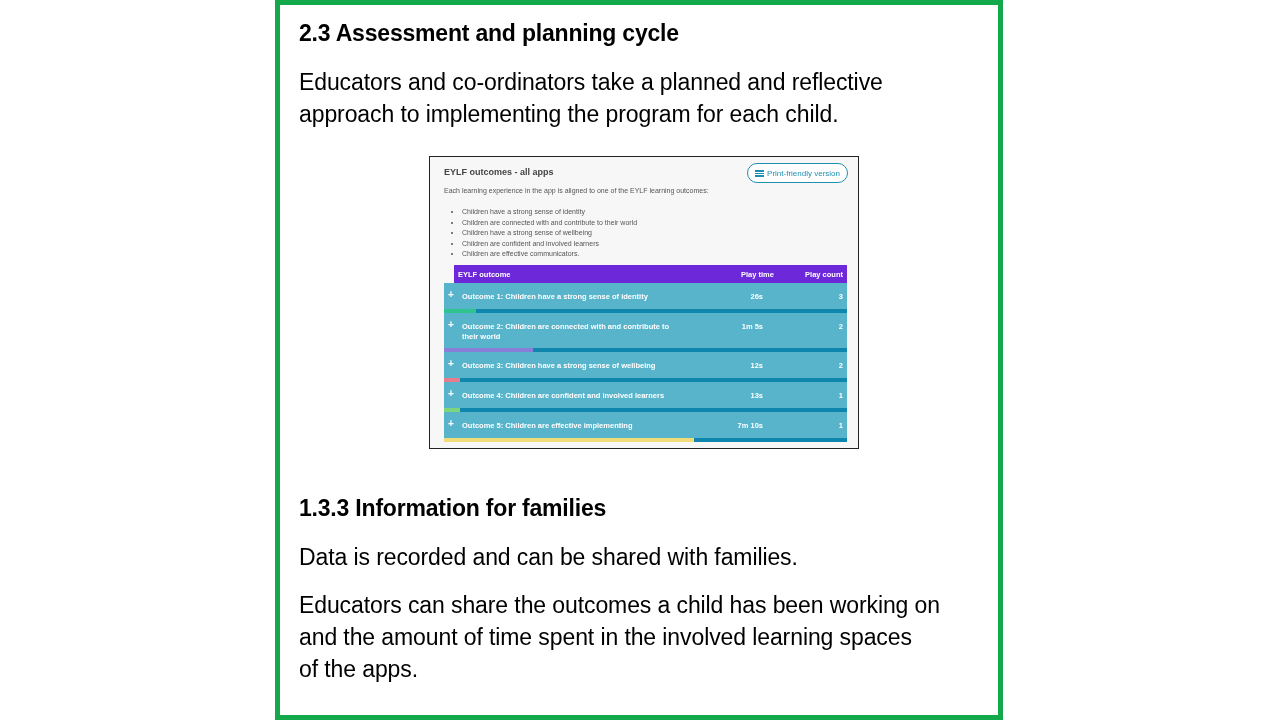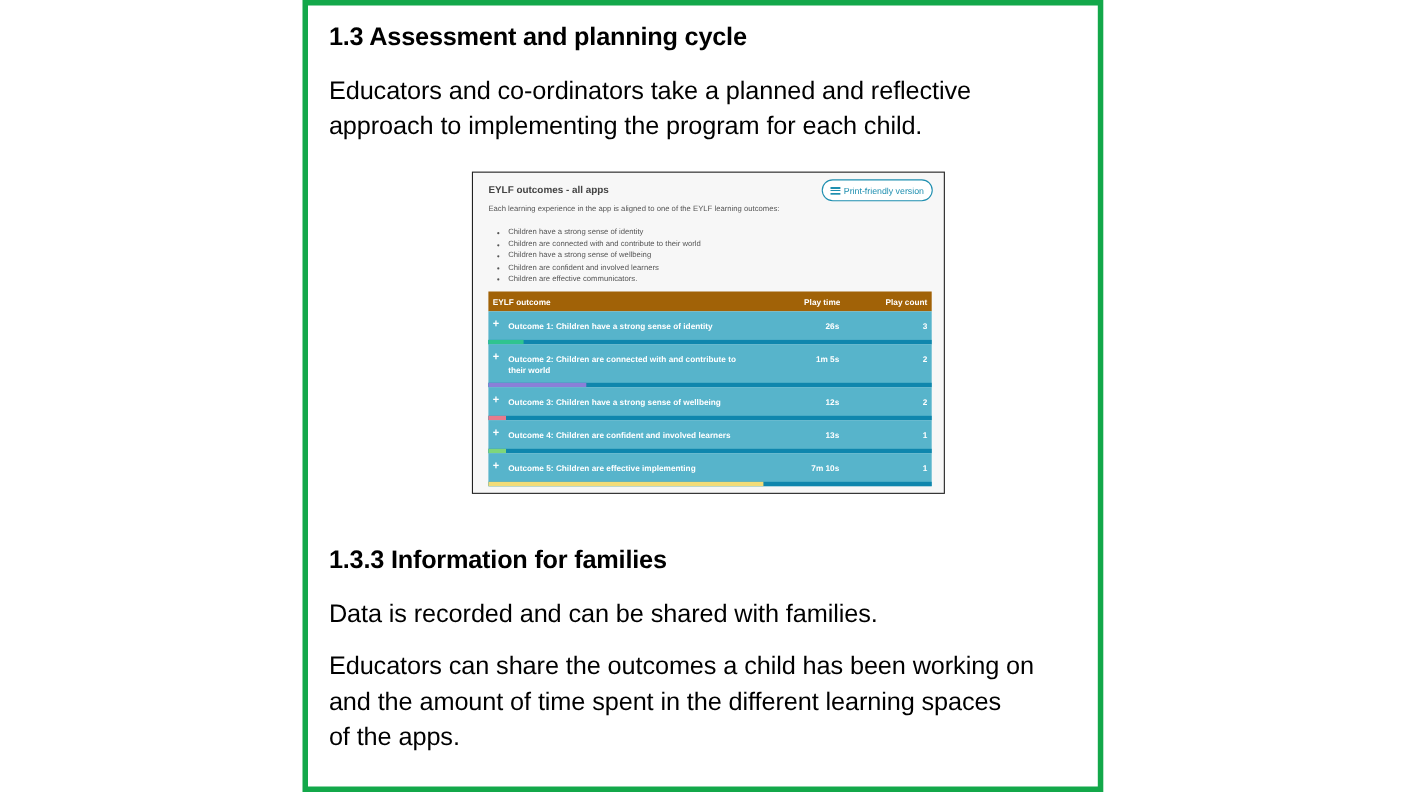--- a/index.html
+++ b/index.html
@@ -14,33 +14,33 @@
   .shot { position:absolute; left:429px; top:156px; width:430px; height:293px; box-sizing:border-box;
           border:1px solid #222; background:#f7f7f7; font-family:"Liberation Sans", sans-serif; }
   .shot-title { position:absolute; left:14px; top:10px; font-size:9px; font-weight:bold; color:#444; }
   .print-btn { position:absolute; right:10px; top:6px; height:18px; padding:0 7px; border:1px solid #1f8fb0;
                border-radius:10px; background:#fff; color:#1f8fb0; font-size:8px; display:flex; align-items:center; gap:3px; }
   .menu-icon { width:9px; height:7px; display:inline-block;
                background:linear-gradient(#1f8fb0 0 2px, transparent 2px 3px, #1f8fb0 3px 4px, transparent 4px 5px, #1f8fb0 5px 7px); }
   .intro { position:absolute; left:14px; top:30px; font-size:7px; color:#555; }
   .bullets { position:absolute; left:20px; top:50px; margin:0; padding-left:12px; font-size:7px; color:#555; line-height:10.5px; }
   .table { position:absolute; left:14px; top:108px; width:403px; }
-  .thead { height:18px; background:#a16207; color:#fff; font-size:7.5px; font-weight:bold; position:relative; }
+  .thead { height:18px; background:#6d28d9; color:#fff; font-size:7.5px; font-weight:bold; position:relative;margin-left:10px; }
   .thead span, .row span { position:absolute; }
   .row { position:relative; background:#57b4cb; color:#fff; font-size:7.5px; font-weight:bold; }
   .bar { position:absolute; left:0; bottom:0; width:100%; height:4px; background:#0f86ad; }
   .bar i { display:block; height:4px; }
   .plus { position:absolute; left:4px; font-size:10px; font-weight:bold; }
 </style>
 </head>
 <body>
 
 <div class="frame"></div>
 
-<div class="h" style="top:20px">1.3 Assessment and planning cycle</div>
+<div class="h" style="top:20px">2.3 Assessment and planning cycle</div>
 <div class="p" style="top:66px">
   <div>Educators and co-ordinators take a planned and reflective</div>
   <div>approach to implementing the program for each child.</div>
 </div>
 
 <div class="shot">
   <div class="shot-title">EYLF outcomes - all apps</div>
   <div class="print-btn">
     <span class="menu-icon"></span>
     <span>Print-friendly version</span>
@@ -105,15 +105,15 @@
           <i style="width:62%;background:#f2dc78"></i>
         </div>
     </div>
   </div>
 </div>
 
 <div class="h" style="top:495px">1.3.3 Information for families</div>
 <div class="p" style="top:541px">Data is recorded and can be shared with families.</div>
 <div class="p" style="top:589px">
   <div>Educators can share the outcomes a child has been working on</div>
-  <div>and the amount of time spent in the different learning spaces</div>
+  <div>and the amount of time spent in the involved learning spaces</div>
   <div>of the apps.</div>
 </div>
 
 </body></html>

